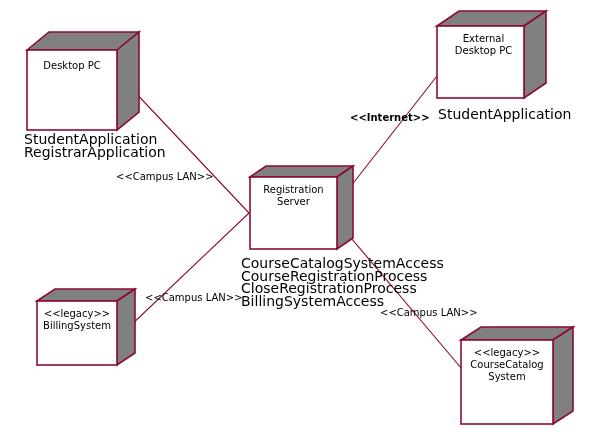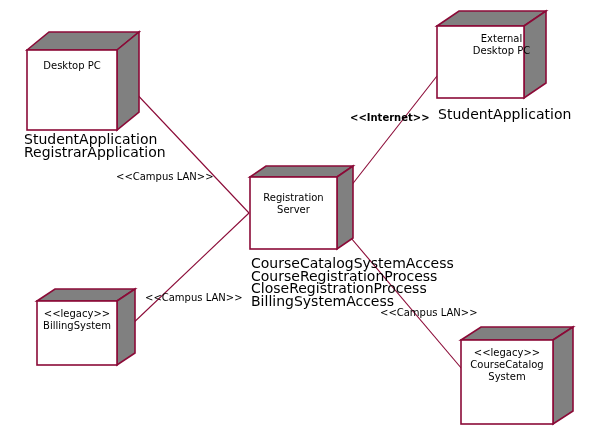--- a/index.html
+++ b/index.html
@@ -110,39 +110,39 @@
 
     <g>
       <polygon class="node-top" points="461,340 481,327 573,327 553,340"></polygon>
       <polygon class="node-side" points="553,340 573,327 573,411 553,424"></polygon>
       <rect class="node-front" x="461" y="340" width="92" height="84"></rect>
     </g>
   </svg>
 
   <div class="node-label" style="left:27px; top:60px; width:90px;">Desktop PC</div>
 
-  <div class="node-label" style="left:437px; top:33px; width:97px;padding-left:16px;">External
+  <div class="node-label" style="left:419px; top:33px; width:97px;padding-left:16px;">External
 Desktop PC</div>
 
-  <div class="node-label" style="left:250px; top:184px; width:87px;margin-top:8px;">Registration
+  <div class="node-label" style="left:250px; top:184px; width:87px;">Registration
 Server</div>
 
   <div class="node-label" style="left:37px; top:308px; width:80px;">&lt;&lt;legacy&gt;&gt;
 BillingSystem</div>
 
   <div class="node-label" style="left:461px; top:347px; width:92px;">&lt;&lt;legacy&gt;&gt;
 CourseCatalog
 System</div>
 
   <div class="comp-label" style="left:24px; top:133px;">StudentApplication
 RegistrarApplication</div>
 
   <div class="comp-label" style="left:438px; top:108px;">StudentApplication</div>
 
-  <div class="comp-label" style="left:251px; top:257px;">CourseCatalogSystemAccess
+  <div class="comp-label" style="left:241px; top:257px;">CourseCatalogSystemAccess
 CourseRegistrationProcess
 CloseRegistrationProcess
 BillingSystemAccess</div>
 
   <div class="link-label" style="left:116px; top:171px;">&lt;&lt;Campus LAN&gt;&gt;</div>
 
   <div class="link-label" style="left:350px; top:112px;font-weight:bold;">&lt;&lt;Internet&gt;&gt;</div>
 
   <div class="link-label" style="left:145px; top:292px;">&lt;&lt;Campus LAN&gt;&gt;</div>
 

